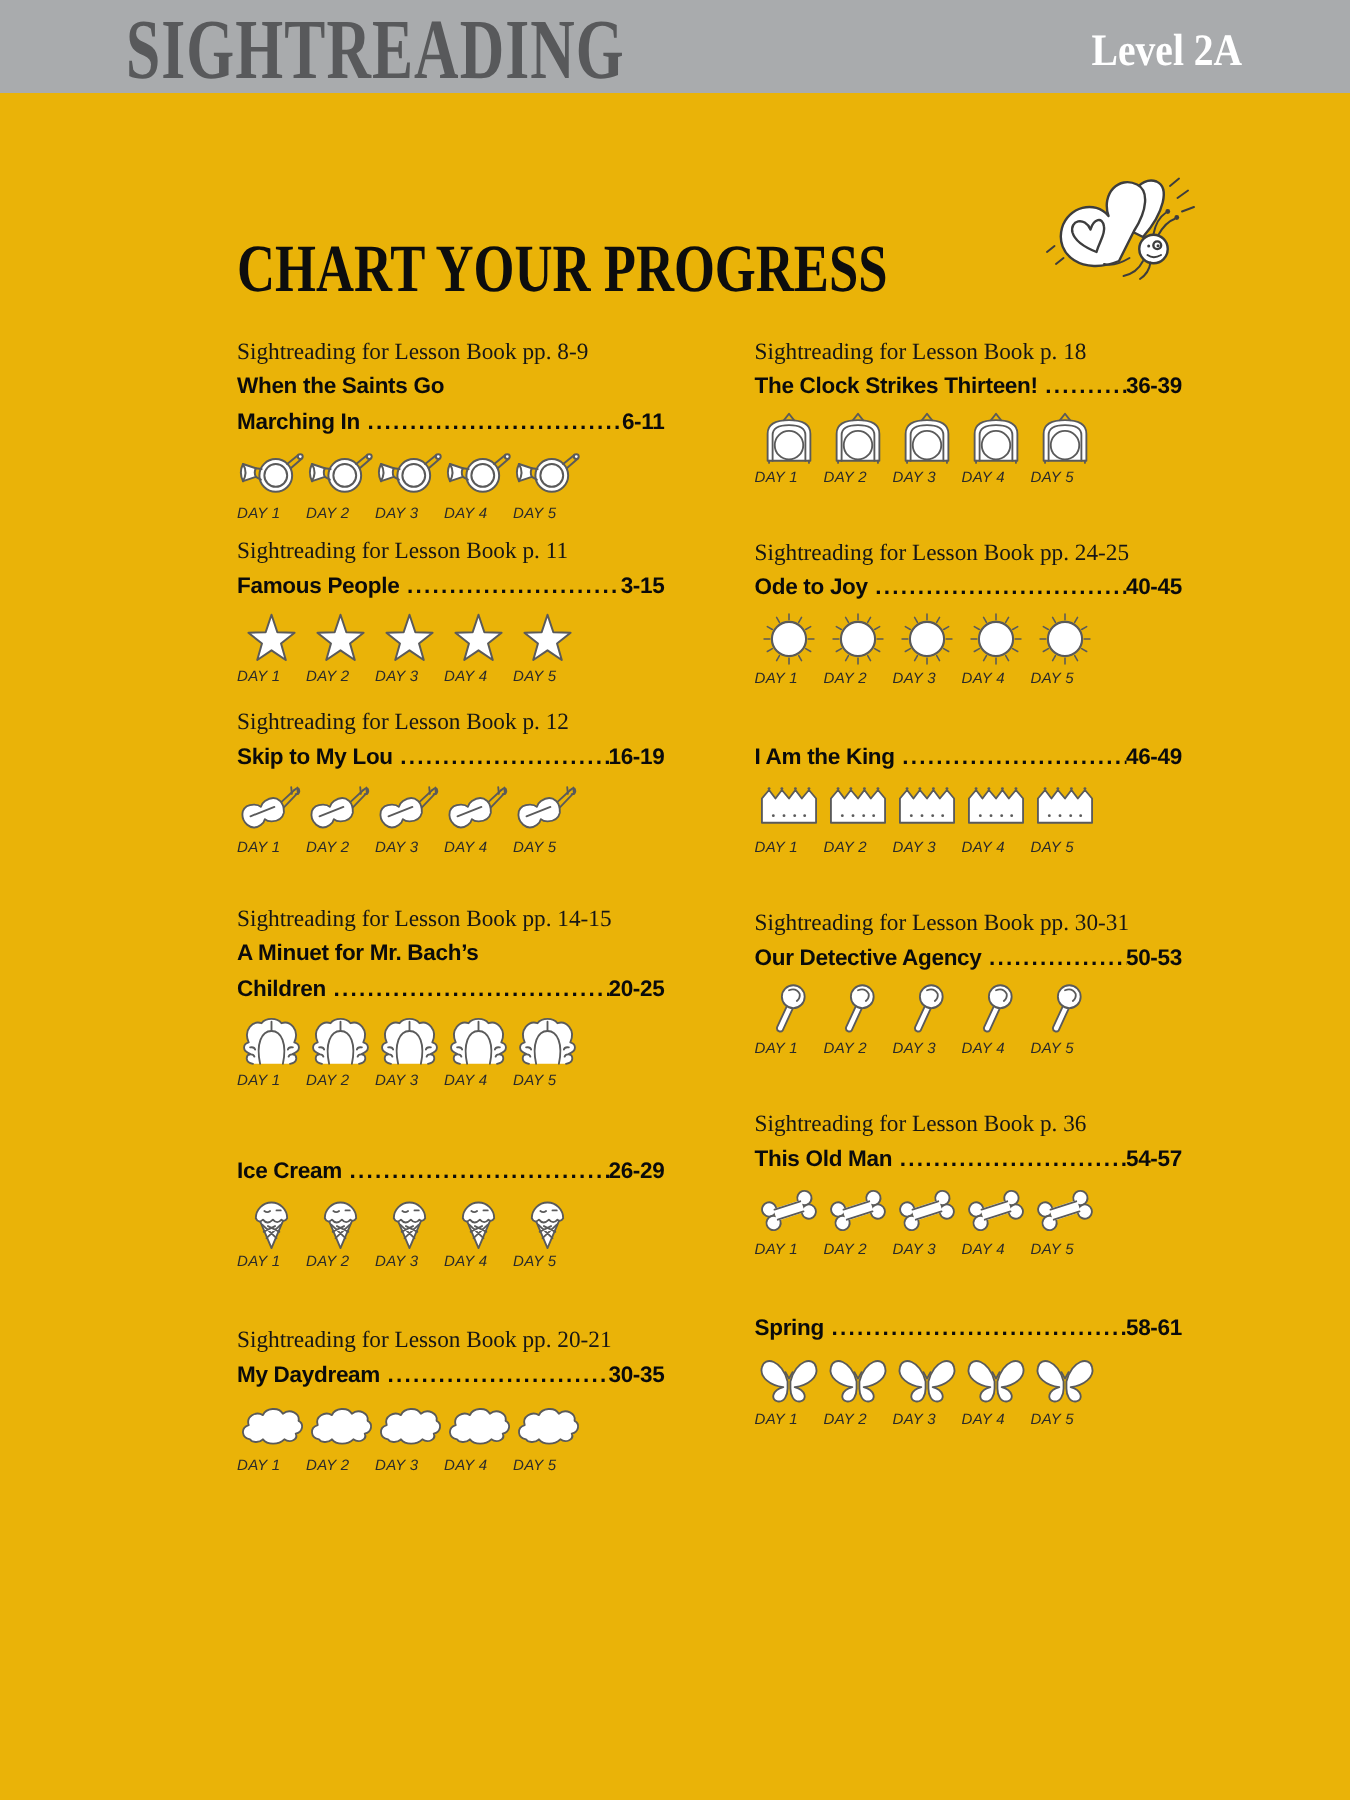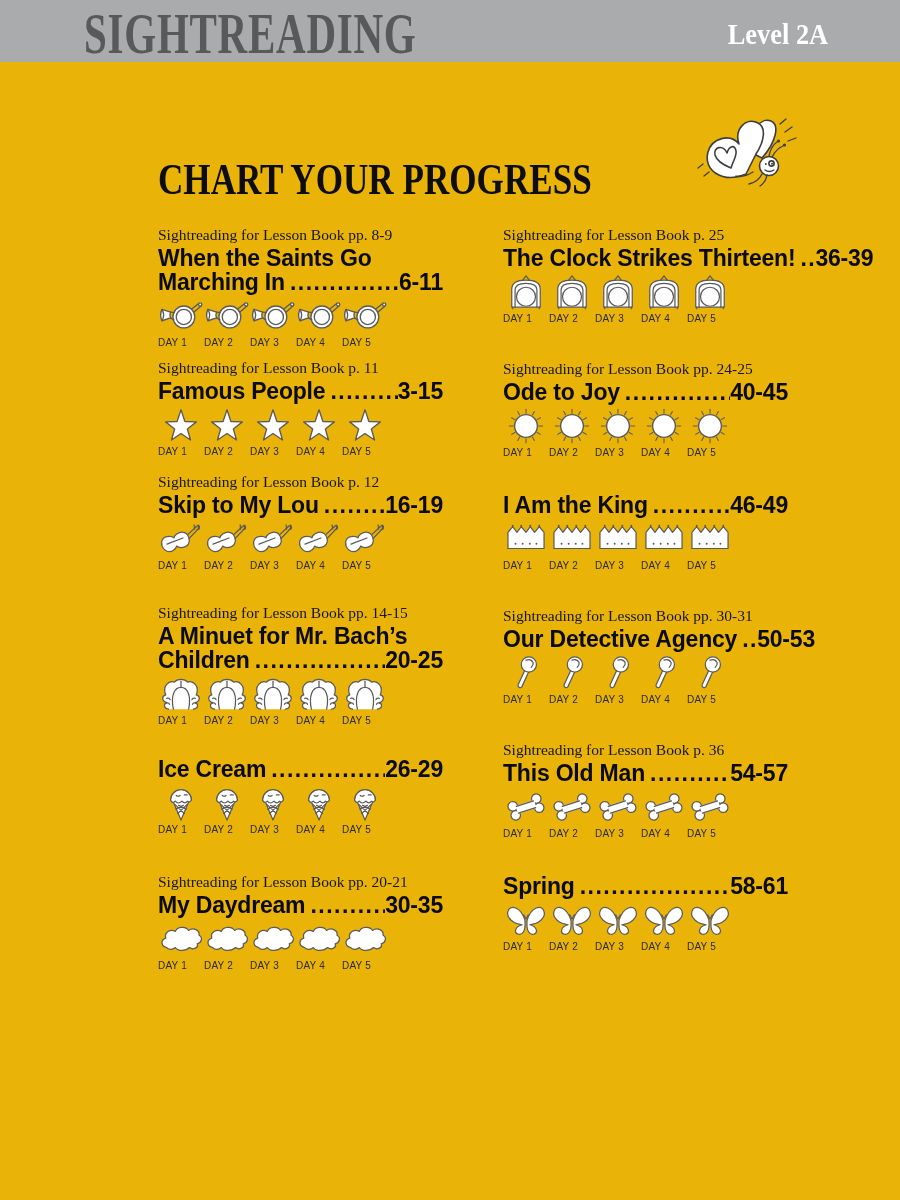--- a/index.html
+++ b/index.html
@@ -26,34 +26,34 @@
 
   
   .col{position:absolute;top:225px;width:285px;}
   .col-left{left:158px;}
   .col-right{left:503px;}
 
   .entry{margin:0;}
   .source{font-family:"Liberation Serif",serif;font-size:15.5px;line-height:20px;color:#161616;
           white-space:nowrap;}
   .titles{margin:1px 0 3px 0;}
-  .trow{display:flex;align-items:baseline;font-weight:bold;font-size:23px;line-height:24px;
+  .trow{display:flex;align-items:baseline;font-weight:bold;font-size:15px;line-height:24px;
         color:#0b0b0b;letter-spacing:-.2px;white-space:nowrap;}
   .dots{flex:1;overflow:hidden;white-space:nowrap;letter-spacing:1.5px;padding:0 3px 0 5px;min-width:12px;}
   .pg{flex:0 0 auto;}
   .days{display:flex;margin-top:2px;}
   .day{flex:0 0 46px;width:46px;}
   .icn{display:block;width:46px;height:38px;overflow:visible;}
-  .dlabel{font-size:10px;line-height:13px;color:#2a2a2a;letter-spacing:.2px;margin-top:1px;white-space:nowrap;}
+  .dlabel{font-size:10px;line-height:13px;color:#2a2a2a;letter-spacing:.2px;margin-top:1px;white-space:nowrap;font-style:italic;}
 
   
   .col-left .entry:nth-child(1){margin-bottom:9px;}
   .col-left .entry:nth-child(2){margin-bottom:14px;}
   .col-left .entry:nth-child(3){margin-bottom:31px;}
-  .col-left .entry:nth-child(4){margin-bottom:30px;}
+  .col-left .entry:nth-child(4){margin-bottom:42px;}
   .col-left .entry:nth-child(5){margin-bottom:36px;}
   .col-right .entry{margin-bottom:34px;}
 
   .icon-defs{position:absolute;width:0;height:0;overflow:hidden;}
 </style>
 </head>
 <body>
 
 <svg class="icon-defs" xmlns="http://www.w3.org/2000/svg" aria-hidden="true">
   <defs>
@@ -425,21 +425,21 @@
             <svg class="icn" viewBox="0 0 48 40">
               <use href="#sym-cloud-icon" xlink:href="#sym-cloud-icon"></use>
             </svg>
             <div class="dlabel">DAY 5</div>
           </div>
         </div>
   </div>
 </div>
   <div class="col col-right">
   <div class="entry">
-    <div class="source">Sightreading for Lesson Book p. 25</div>
+    <div class="source">Sightreading for Lesson Book p. 18</div>
     <div class="titles">
           <div class="trow">
             <span>The Clock Strikes Thirteen!</span>
             <span class="dots">..........................................................................................</span>
             <span class="pg">36-39</span>
           </div>
         </div>
     <div class="days">
           <div class="day">
             <svg class="icn" viewBox="0 0 48 40">

